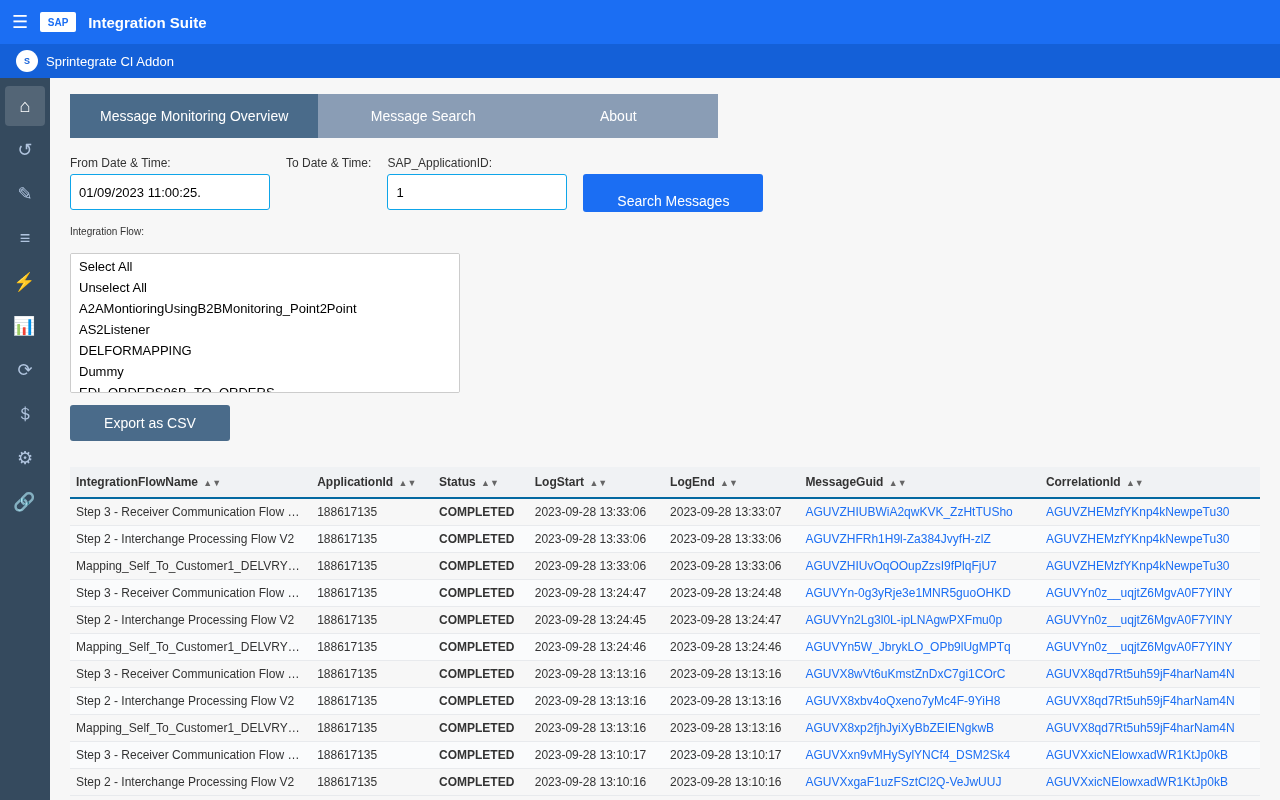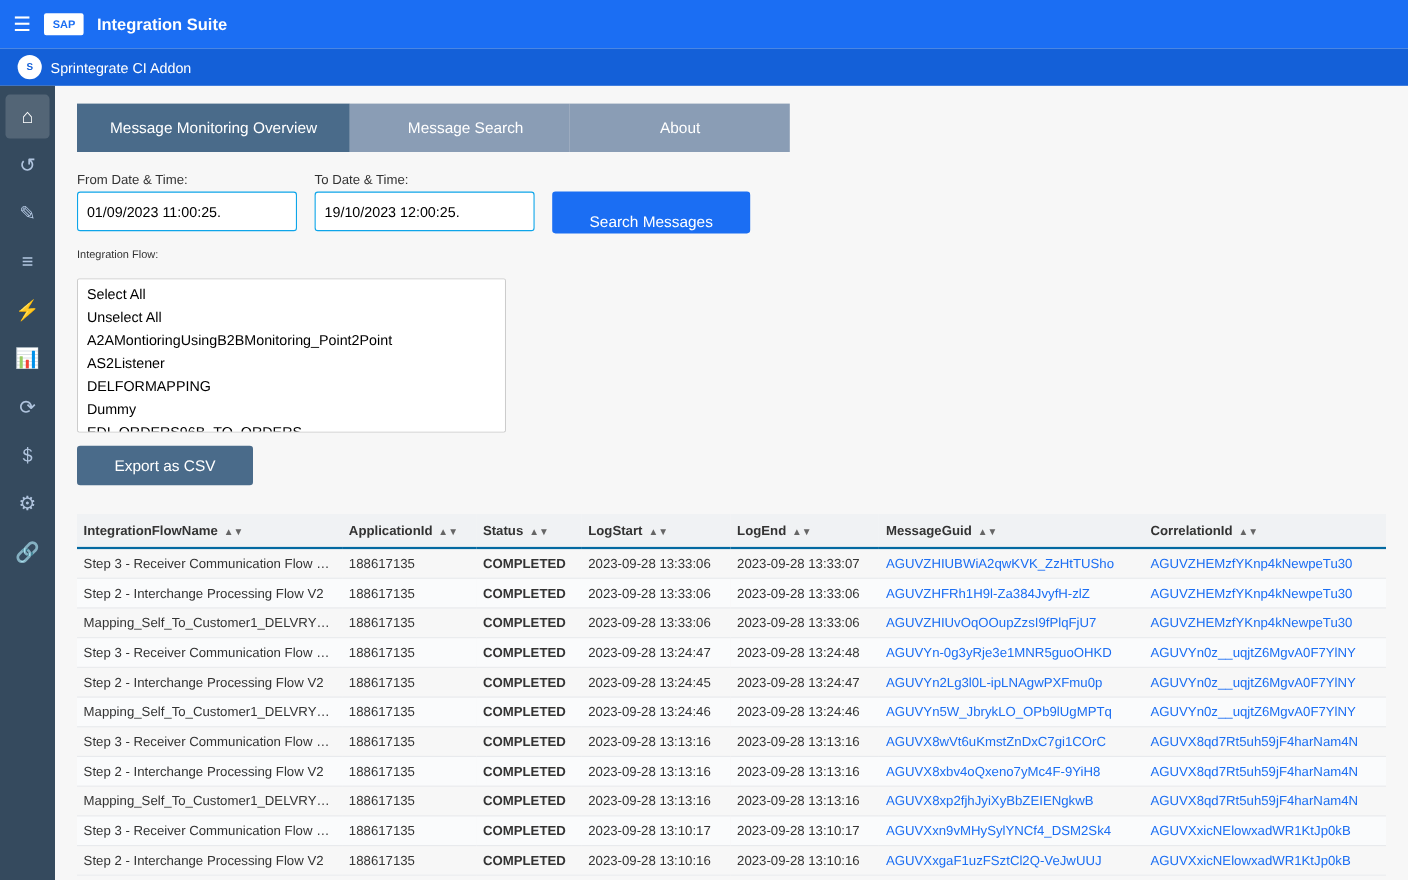--- a/index.html
+++ b/index.html
@@ -210,21 +210,24 @@
       <button class="tab-btn light">About</button>
     </div>
 
     <div class="form-row">
       <div class="form-group">
         <label>From Date &amp; Time:</label>
         <input type="text" value="01/09/2023 11:00:25." style="width: 200px;">
       </div>
       <div class="form-group">
         <label>To Date &amp; Time:</label>
-        <input type="text" value="19/10/2023 12:00:25." style="width: 200px;">
+      </div>
+      <div class="form-group">
+        <label>SAP_ApplicationID:</label>
+        <input type="text" value="1" style="width: 180px;">
       </div>
       <button class="search-btn" style="margin-top:18px;">Search Messages</button>
     </div>
 
     <div class="flow-section">
       <div class="flow-label">Integration Flow:</div>
       <select class="flow-select" multiple="">
         <option>Select All</option>
         <option>Unselect All</option>
         <option>A2AMontioringUsingB2BMonitoring_Point2Point</option>

